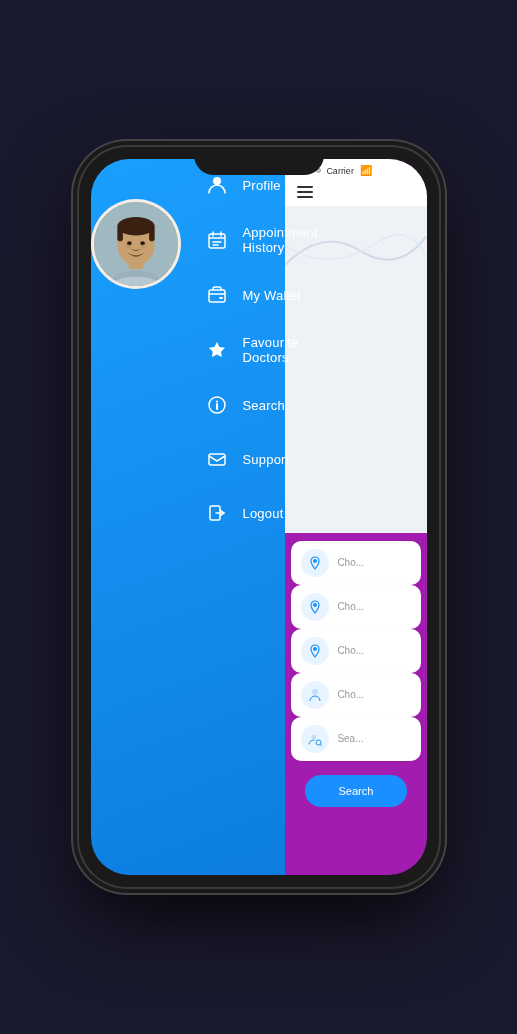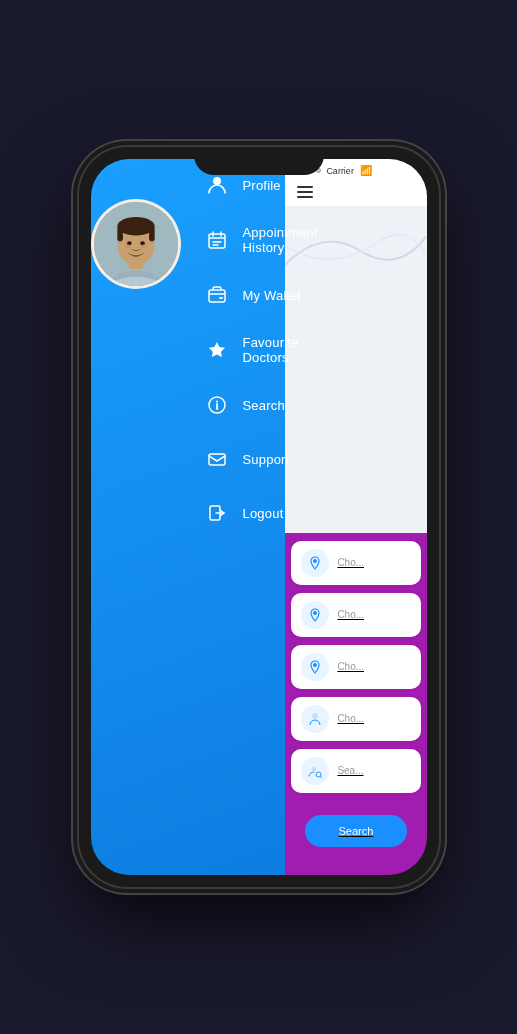--- a/index.html
+++ b/index.html
@@ -195,23 +195,21 @@
       height: 2px;
       background: #333;
       border-radius: 1px;
     }
 
     .content-area {
       flex: 1;
       padding: 8px 6px;
       display: flex;
       flex-direction: column;
-      gap: 8px;
-      overflow: hidden;
-      text-decoration: underline;
+      overflow: hidden;
     }
 
     .content-item {
       background: #fff;
       border-radius: 10px;
       padding: 8px 10px;
       display: flex;
       align-items: center;
       gap: 8px;
       box-shadow: 0 1px 4px rgba(0,0,0,0.06);

